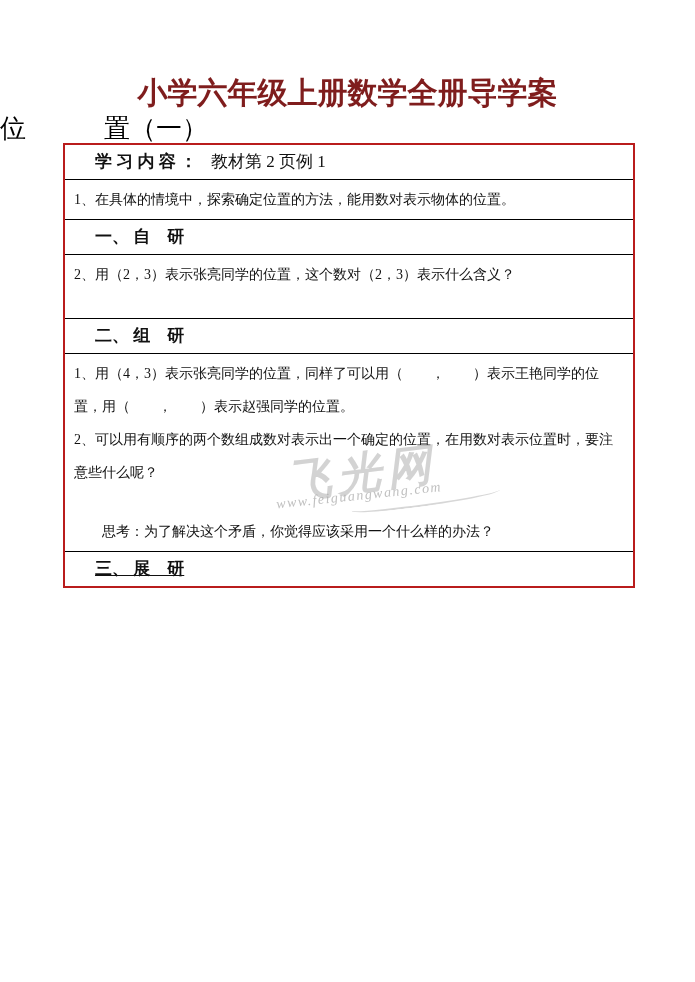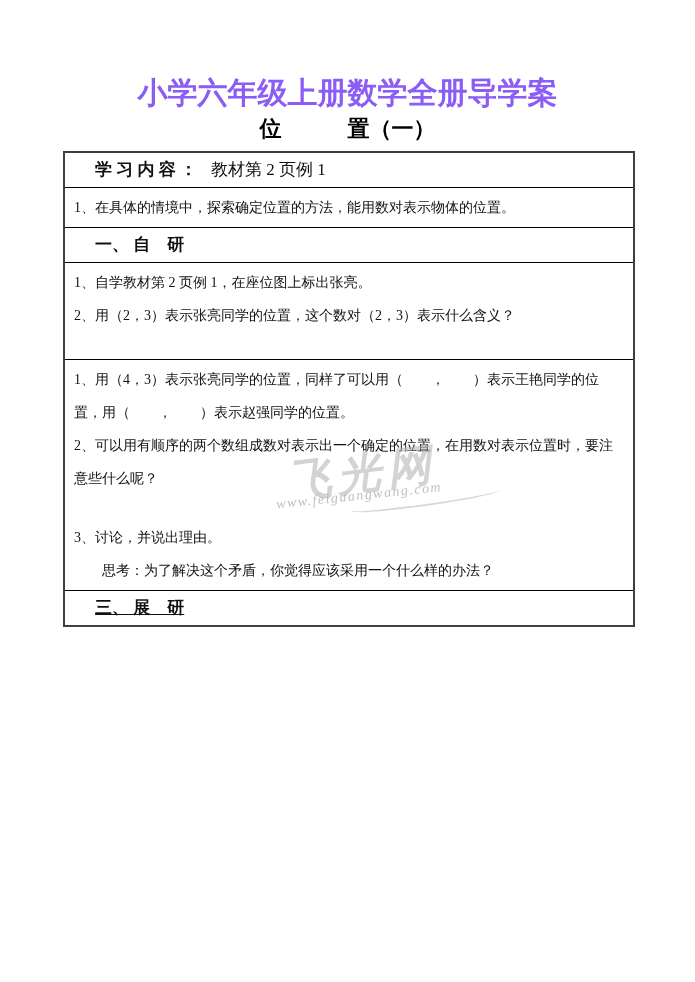--- a/index.html
+++ b/index.html
@@ -13,37 +13,35 @@
     position: relative;
     font-family: "Liberation Serif", "DejaVu Serif", serif;
     color: #111111;
     overflow: hidden;
   }
   .page-title {
     margin-top: 76px;
     text-align: center;
     font-size: 30px;
     font-weight: bold;
-    color: #8b5cf6;
+    color: #7f1d1d;
     line-height: 34px;
   }
   .page-subtitle {
     margin-top: 5px;
-    text-align: center;
-    font-size: 22px;
-    font-weight: bold;
+    font-size: 26px;
+    font-weight: normal;
     color: #000000;
     line-height: 28px;
   }
   .doc-table {
     position: relative;
     margin-left: 63px;
-    margin-top: 8px;
     width: 568px;
-    border: 2px solid #404040;
+    border: 2px solid #b91c1c;
     background: transparent;
   }
   .row {
     border-bottom: 1px solid #000000;
     box-sizing: border-box;
   }
   .row:last-child { border-bottom: none; text-decoration: underline; }
   .row-head {
     font-weight: bold;
     font-size: 17px;
@@ -124,31 +122,32 @@
 
   <div class="row row-content">
     <p>1、在具体的情境中，探索确定位置的方法，能用数对表示物体的位置。</p>
   </div>
 
   <div class="row row-head">
     <span>一、 自　研</span>
   </div>
 
   <div class="row row-content">
-    <p>1、自学教材第 2 页例 1，在座位图上标出张亮。</p>
     <p>2、用（2，3）表示张亮同学的位置，这个数对（2，3）表示什么含义？</p>
     <div class="spacer-24"></div>
   </div>
 
+  <div class="row row-head">
+    <span>二、 组　研</span>
+  </div>
 
   <div class="row row-content">
     <p>1、用（4，3）表示张亮同学的位置，同样了可以用（　　，　　）表示王艳同学的位置，用（　　，　　）表示赵强同学的位置。</p>
     <p>2、可以用有顺序的两个数组成数对表示出一个确定的位置，在用数对表示位置时，要注意些什么呢？</p>
     <div class="spacer-26"></div>
-    <p>3、讨论，并说出理由。</p>
     <p class="indent2">思考：为了解决这个矛盾，你觉得应该采用一个什么样的办法？</p>
   </div>
 
   <div class="row row-head">
     <span>三、 展　研</span>
   </div>
 
 </div>
 
 </body></html>

